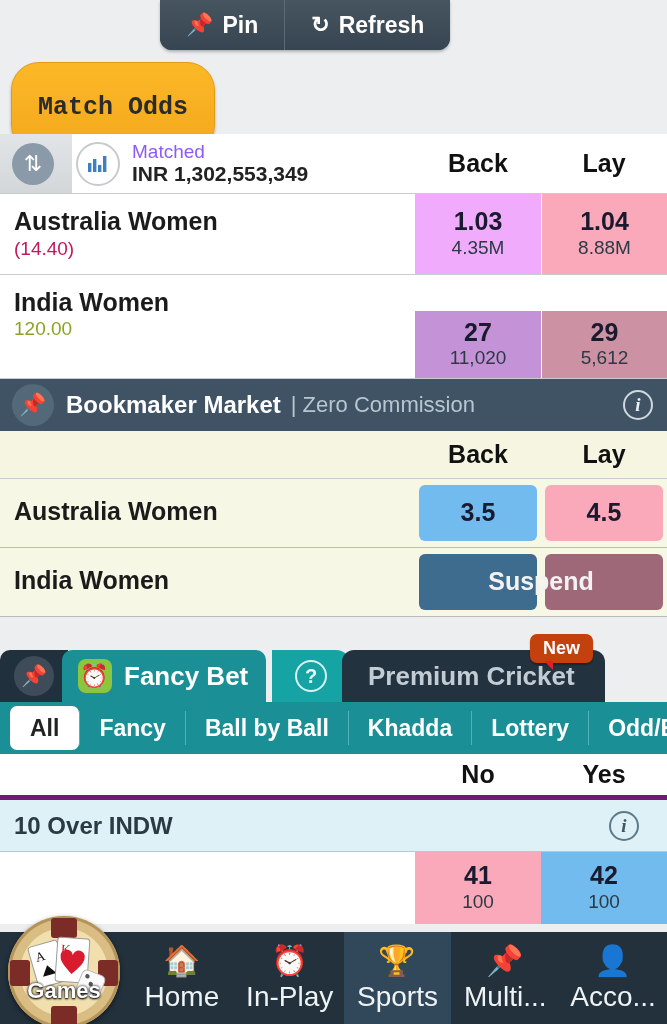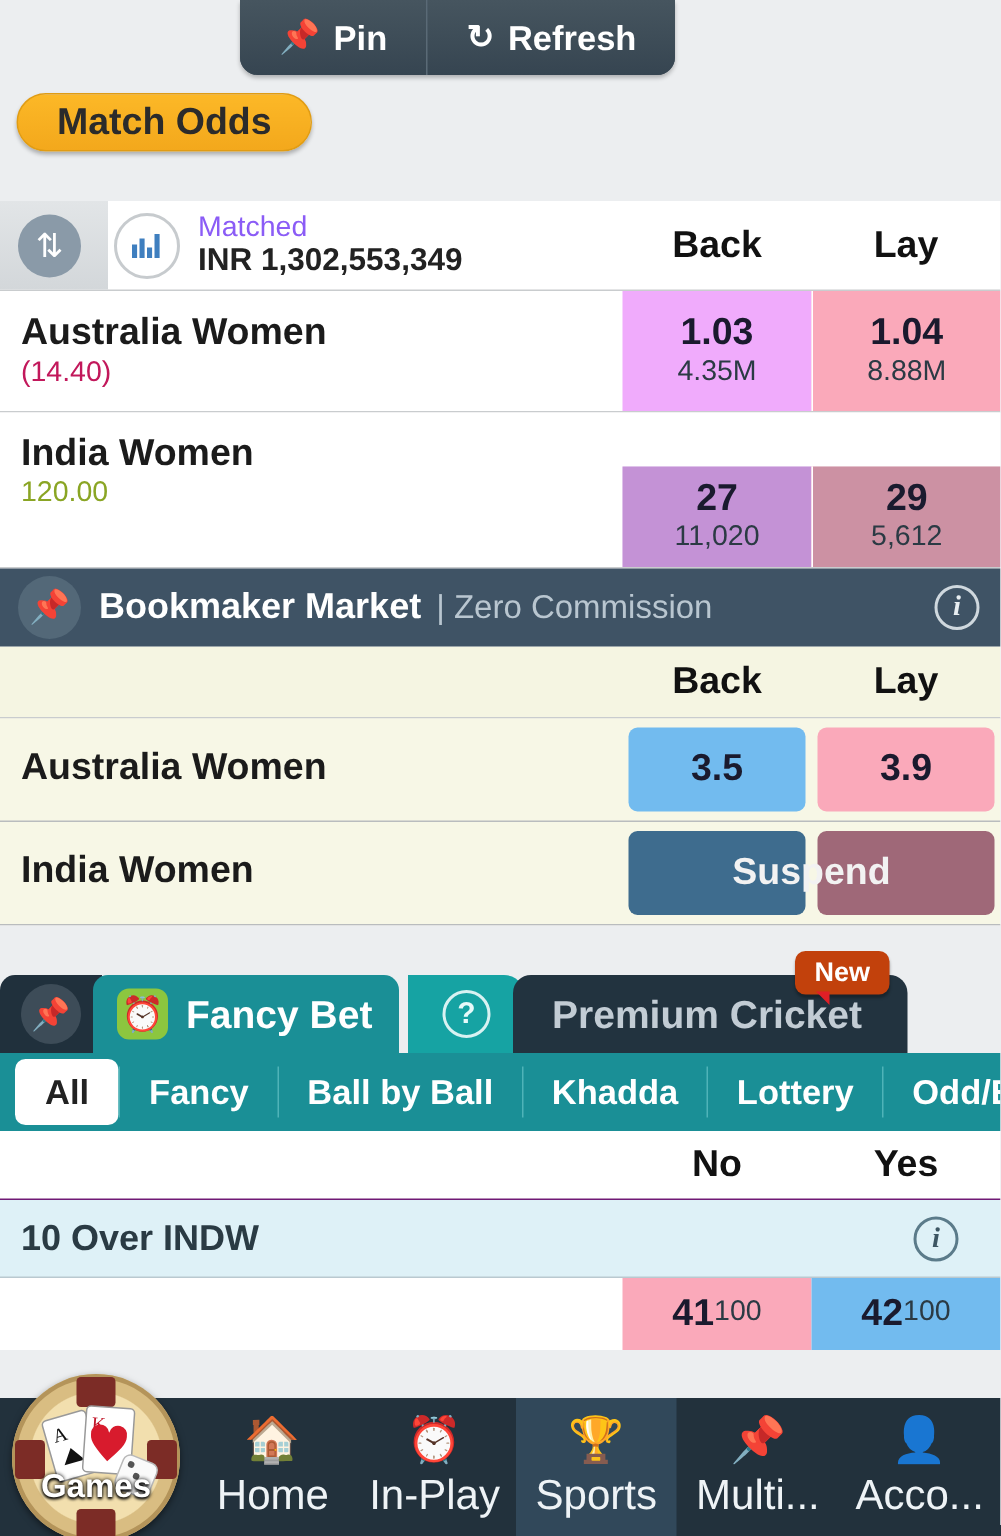--- a/index.html
+++ b/index.html
@@ -26,25 +26,26 @@
     padding: 0 26px; height: 100%;
     background: linear-gradient(#46555f, #364551);
   }
   .toptab + .toptab { border-left: 1px solid #5a6a76; }
   .ticon { font-size: 22px; line-height: 1; display: inline-block; }
 
   
   .pillrow { position: absolute; top: 62px; left: 0; width: 667px; height: 72px; }
   .pill {
     position: absolute; left: 11px; top: 0;
-    padding: 4px 26px; border-radius: 28px;
+    padding: 30px 26px; border-radius: 28px;
     background: linear-gradient(#fcb827, #f3a81c);
     color: #2b2b2b; font-size: 25px; font-weight: bold;
     box-shadow: 0 2px 3px rgba(0,0,0,.28);
     border: 1px solid #e09c14;
+    font-family: Liberation Mono, monospace;
   }
 
   
   .market { position: absolute; left: 0; width: 667px; background: #fff; }
   .mhead {
     display: flex; align-items: center; height: 60px;
     background: #fff; border-bottom: 1px solid #c9ccce;
     position: relative;
   }
   .mhead:before {
@@ -208,34 +209,34 @@
   }
   .subtab:first-child { border-left: none; }
   .subtab.sel {
     background: #fff; color: #222; border-radius: 7px;
     height: 44px; margin-left: 10px; padding: 0 20px; border-left: none;
   }
 
   
   .fcolhead {
     display: flex; align-items: center; height: 46px;
-    background: #fff; border-bottom: 1px solid #701a75;
+    background: #fff; border-bottom: 5px solid #701a75;
   }
   .fsection {
     display: flex; align-items: center; height: 52px;
     background: #def1f7; border-bottom: 1px solid #b9c9d0;
     padding: 0 14px;
   }
   .fsection .ttl { font-size: 24px; font-weight: bold; color: #2a3b44; }
   .fsection .infoi { border-color: #5b7b8a; color: #3d5663; }
   .frow { display: flex; background: #fff; }
   .fname { flex: 1; }
   .fcell {
     width: 126px; flex: none;
-    display: flex; flex-direction: row; align-items: center; justify-content: center;
+    display: flex; flex-direction: column; align-items: center; justify-content: center;
     padding: 10px 0;
   }
   .fcell .v { font-size: 25px; font-weight: bold; color: #1a1a2e; line-height: 1.1; }
   .fcell .s { font-size: 19px; color: #2b3a44; line-height: 1.3; }
   .no  { background: #faa9ba; }
   .yes { background: #72bbef; }
 
   
   .bottomnav {
     position: absolute; bottom: 0; left: 0; width: 667px; height: 92px;
@@ -347,21 +348,21 @@
       <div class="colhead">Back</div>
       <div class="colhead">Lay</div>
     </div>
 
     <div class="bmrow">
       <div class="bmname">Australia Women</div>
       <div class="bmcell">
         <div class="chip back">3.5</div>
       </div>
       <div class="bmcell">
-        <div class="chip lay">3.9</div>
+        <div class="chip lay">4.5</div>
       </div>
     </div>
 
     <div class="bmrow suspendrow">
       <div class="bmname">India Women</div>
       <div class="bmcell">
         <div class="chip back"></div>
       </div>
       <div class="bmcell">
         <div class="chip lay"></div>

